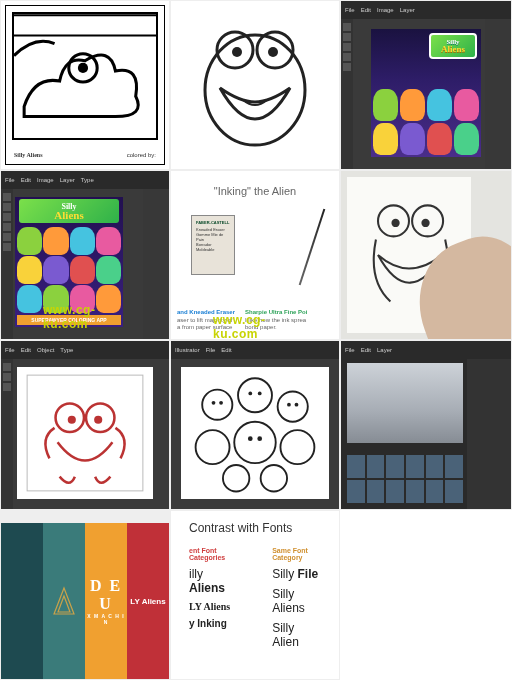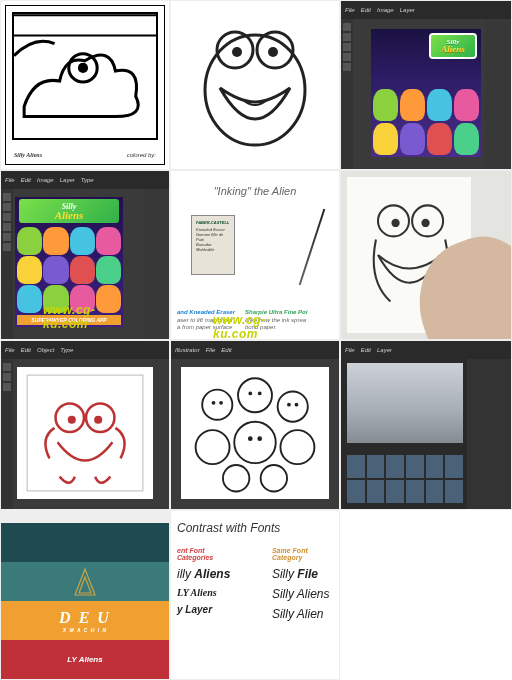--- a/index.html
+++ b/index.html
@@ -1,19 +1,19 @@
 <!DOCTYPE html>
 <html><head>
 <meta charset="utf-8">
 <style>
   * { margin: 0; padding: 0; box-sizing: border-box; }
   body { width: 512px; height: 680px; background: #fff; font-family: Arial, sans-serif; overflow: hidden; }
   .grid { display: grid; grid-template-columns: 170px 170px 172px; grid-template-rows: 170px 170px 170px 170px; gap: 0; }
 
-  .tile { position: relative; overflow: hidden; background: #fff; border: 1px solid #eee; font-style: italic; }
+  .tile { position: relative; overflow: hidden; background: #fff; border: 1px solid #eee; }
   .tile.dark { background: #3a3a3a; }
   .tile.white { background: #fff; }
 
   .ps-top { position: absolute; top: 0; left: 0; right: 0; height: 18px; background: #2a2a2a; font-size: 6px; color: #aaa; display: flex; align-items: center; padding-left: 4px; gap: 6px; }
   .ps-top span { color: #ccc; }
   .ps-left { position: absolute; left: 0; top: 18px; bottom: 0; width: 12px; background: #333; display: flex; flex-direction: column; gap: 2px; padding-top: 4px; align-items: center; }
   .tool-ic { width: 8px; height: 8px; background: #555; }
   .ps-right { position: absolute; right: 0; top: 18px; bottom: 0; width: 26px; background: #383838; }
 
   .coloring-page { position: absolute; inset: 4px; background: #fff; border: 1px solid #000; }
@@ -44,26 +44,26 @@
   .fire { position: absolute; inset: 0; background: linear-gradient(0deg, #d43a0a 0%, #ff8c1a 45%, #ffcf33 72%, #2a1300 100%); }
   .fire-label { position: absolute; bottom: 10px; left: 50%; transform: translateX(-50%); background: rgba(0,0,0,0.6); color: #fff; font-size: 9px; padding: 2px 8px; }
   .snow { position: absolute; inset: 0; background: linear-gradient(180deg, #8dbbe8 0%, #c8dff4 30%, #e8f1fb 60%, #fff 100%); }
 
   .bridge { position: absolute; inset: 0; background: #2a2a2a; }
   .bridge-main { position: absolute; left: 6px; top: 22px; right: 48px; height: 80px; background: linear-gradient(180deg, #cdd2d8 0%, #a7adb5 60%, #868c94 100%); }
   .thumb-strip { position: absolute; left: 6px; right: 48px; bottom: 6px; height: 48px; display: grid; grid-template-columns: repeat(6, 1fr); gap: 2px; }
   .th { background: #4a6278; }
   .bridge-right { position: absolute; right: 0; top: 18px; bottom: 0; width: 44px; background: #333; }
 
-  .webtile { position: absolute; inset: 0; background: #14353a; display: flex; flex-direction: column; }
+  .webtile { position: absolute; inset: 0; background: #14353a; display: flex; }
   .web-strip { flex: 1; display: flex; align-items: center; justify-content: center; font-size: 8px; color: #fff; font-weight: bold; }
   .ws-1 { background: #1e4a50; } .ws-2 { background: #3a7b7a; } .ws-3 { background: #f0a030; color: #4a2; font-size: 16px; letter-spacing: 2px; } .ws-4 { background: #c03038; } .ws-5 { background: #f4cf3a; color: #222; }
   .web-top { position: absolute; top: 0; left: 0; right: 0; height: 12px; background: #eee; }
 
-  .fonts-tile { padding: 10px 6px; }
+  .fonts-tile { padding: 10px 18px; }
   .fonts-title { font-size: 12px; color: #333; margin-bottom: 12px; }
   .font-cols { display: flex; gap: 36px; font-size: 7px; }
   .font-col-h.red { color: #d04040; font-weight: bold; }
   .font-col-h.yellow { color: #d09030; font-weight: bold; }
   .font-sample { font-size: 12px; margin-top: 6px; color: #222; }
   .font-sample .b { font-weight: 900; }
   .font-sample.serif { font-family: Georgia, serif; }
   .font-sample.small { font-size: 10px; }
 
   .ai-canvas { position: absolute; top: 26px; left: 16px; right: 16px; bottom: 10px; background: #fff; }
@@ -334,21 +334,21 @@
     </div>
   </div>
 
   <div class="tile white fonts-tile">
     <div class="fonts-title">Contrast with Fonts</div>
     <div class="font-cols">
       <div>
         <div class="font-col-h red">ent Font Categories</div>
         <div class="font-sample"><span>illy</span> <span class="b">Aliens</span></div>
         <div class="font-sample serif small"><span class="b">LY Aliens</span></div>
-        <div class="font-sample small"><span class="b">y Layer</span></div>
+        <div class="font-sample small"><span class="b">y Inking</span></div>
       </div>
       <div>
         <div class="font-col-h yellow">Same Font Category</div>
         <div class="font-sample"><span>Silly</span> <span class="b">File</span></div>
         <div class="font-sample"><span>Silly Aliens</span></div>
         <div class="font-sample"><span>Silly Alien</span></div>
       </div>
     </div>
   </div>
 

